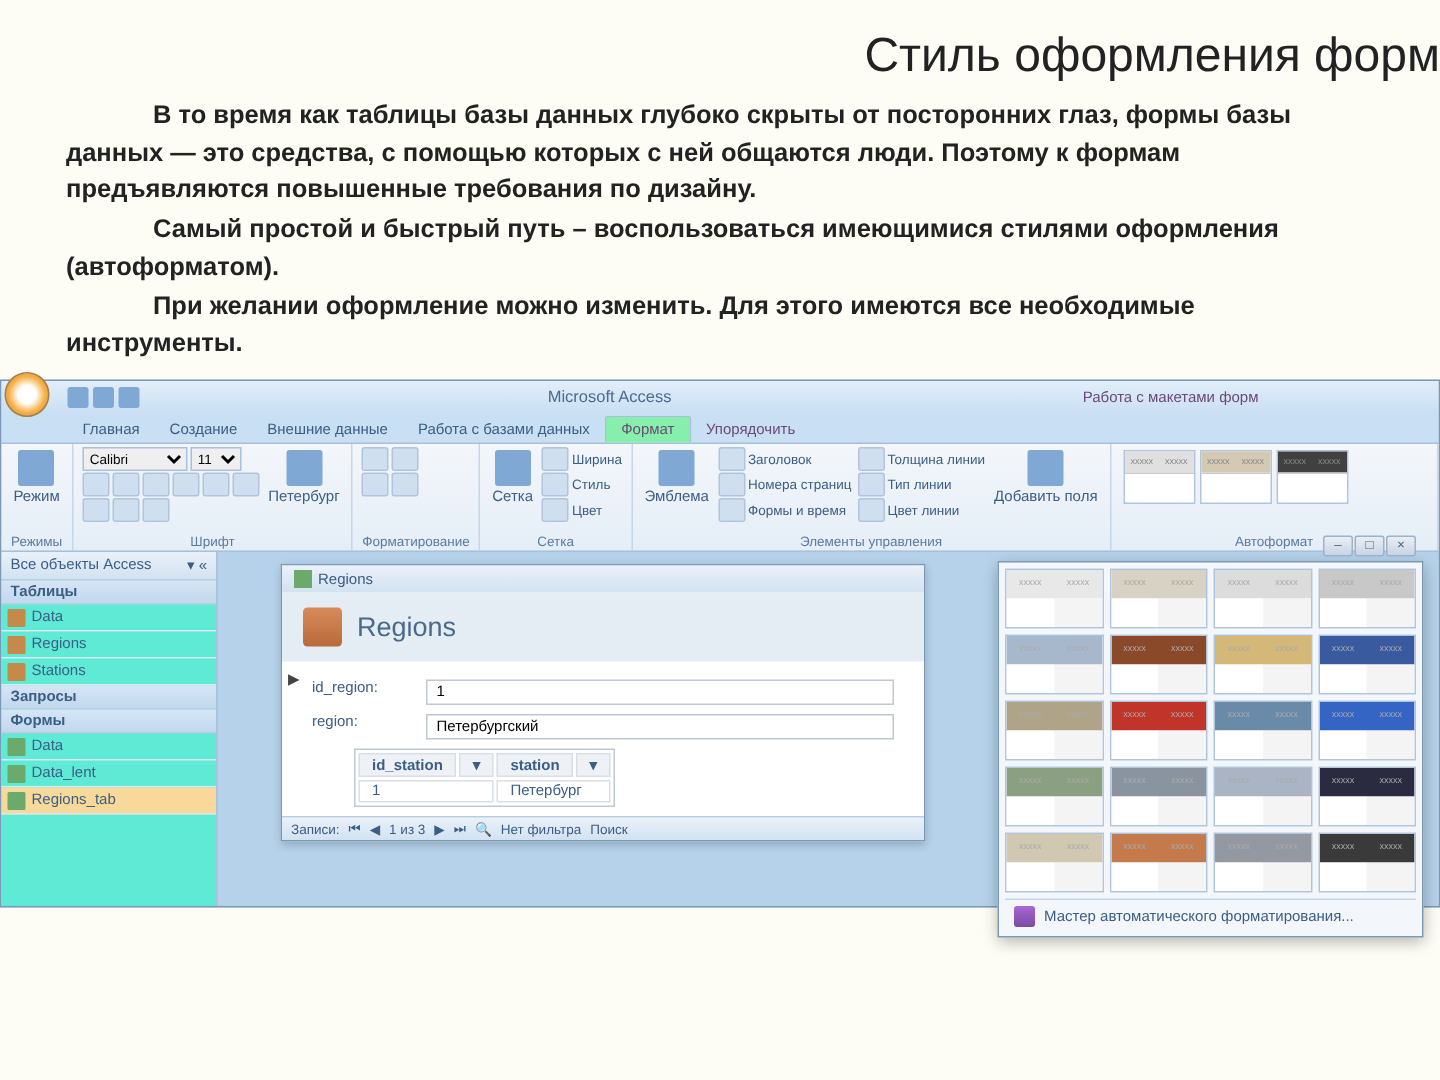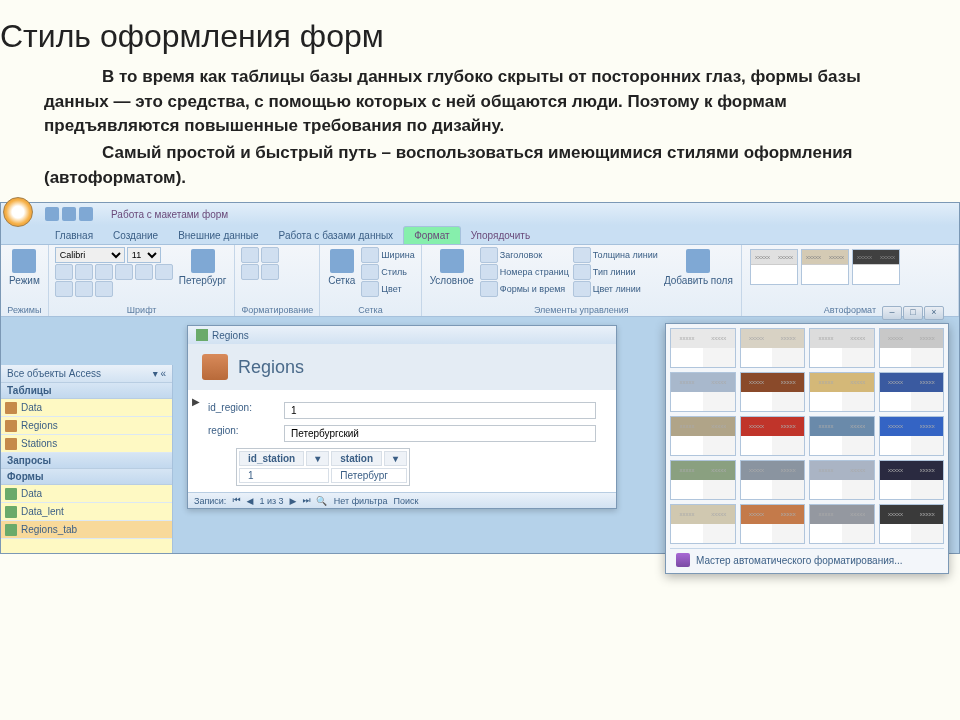--- a/index.html
+++ b/index.html
@@ -1,18 +1,18 @@
 <!DOCTYPE html>
 <html><head>
 <meta charset="utf-8">
 <style>
   * { box-sizing: border-box; margin: 0; padding: 0; }
   body { width: 960px; height: 720px; background: #fdfdf5; font-family: Arial, sans-serif; overflow: hidden; }
   
-  .title { text-align: left; font-size: 32px; padding: 18px 0 10px; font-weight: normal; color: #222; }
+  .title { text-align: right; font-size: 32px; padding: 18px 0 10px; font-weight: normal; color: #222; }
   .body-text { padding: 0 44px 10px; font-size: 17px; line-height: 1.45; font-weight: bold; color: #222; }
   .body-text p { text-indent: 58px; margin-bottom: 2px; }
   
   .app-window { border: 1px solid #7b98b5; background: #cde3f4; font-size: 10px; }
   
   
   .titlebar { display: flex; align-items: center; height: 22px; background: linear-gradient(#e2eef9, #c9dff3); }
   .office-btn { width: 30px; height: 30px; margin: -4px 4px 0 2px; border-radius: 50%; background: radial-gradient(#fff 30%, #f6b24a 60%, #d57b17); border: 1px solid #a3804a; z-index: 2; position: relative; }
   .qat { display: flex; gap: 3px; align-items: center; padding: 0 8px; }
   .qat span { width: 14px; height: 14px; background: #7fa8d4; border-radius: 2px; }
@@ -41,21 +41,21 @@
   
   .autoformat-gallery { display: flex; gap: 3px; padding: 2px; }
   .af-thumb { width: 48px; height: 36px; border: 1px solid #b0c5dc; background: #fff; display: flex; flex-direction: column; }
   .af-thumb .hdr { height: 40%; display: flex; }
   .af-thumb .hdr span { flex: 1; font-size: 6px; color: #888; text-align: center; line-height: 14px; }
   .af-thumb .body { flex: 1; border-top: 1px solid #ccc; }
   
   
   .workspace { display: flex; background: #b5d2ea; height: 236px; position: relative; }
   
-  .nav-pane { width: 172px; background: #fef9c3; border-right: 1px solid #a6c1dc; margin-top: 48px; }
+  .nav-pane { width: 144px; background: #5eead4; border-right: 1px solid #a6c1dc; }
   .nav-header { background: linear-gradient(#eaf1f9, #d2e2f2); padding: 3px 6px; color: #3a5e85; font-size: 10px; border-bottom: 1px solid #b8cde2; display: flex; justify-content: space-between; }
   .nav-group { background: linear-gradient(#d6e5f4, #c2d8ee); padding: 2px 6px; color: #3a5e85; font-size: 10px; font-weight: bold; border-bottom: 1px solid #b8cde2; }
   .nav-item { padding: 3px 6px 3px 20px; color: #3a5e85; font-size: 10px; border-bottom: 1px solid #dce8f4; position: relative; }
   .nav-item .ico { position: absolute; left: 4px; top: 3px; width: 12px; height: 12px; background: #c58a4a; border-radius: 1px; }
   .nav-item.sel { background: #f8d99a; }
   .ico.blue { background: #5a8cc4; }
   .ico.green { background: #6aaa6a; }
   
   .form-window { position: absolute; left: 186px; top: 8px; width: 430px; background: #fff; border: 1px solid #7b98b5; box-shadow: 0 2px 6px rgba(0,0,0,0.2); }
   .form-titlebar { background: linear-gradient(#eaf1f9, #d2e2f2); padding: 3px 8px; color: #3a5e85; font-size: 10px; display: flex; align-items: center; gap: 4px; }
@@ -86,31 +86,33 @@
   .af-footer .ico { width: 14px; height: 14px; background: linear-gradient(#a868d4,#7a4aa4); border-radius: 2px; }
 </style>
 </head>
 <body>
 
 <h1 class="title">Стиль оформления форм</h1>
 
 <div class="body-text">
   <p>В то время как таблицы базы данных глубоко скрыты от посторонних глаз, формы базы данных — это средства, с помощью которых с ней общаются люди. Поэтому к формам предъявляются повышенные требования по дизайну.</p>
   <p>Самый простой и быстрый путь – воспользоваться имеющимися стилями оформления (автоформатом).</p>
+  <p>При желании оформление можно изменить. Для этого имеются все необходимые инструменты.</p>
 </div>
 
 <div class="app-window">
 
   <div class="titlebar">
     <div class="office-btn"></div>
     <div class="qat">
       <span></span>
       <span></span>
       <span></span>
     </div>
+    <div class="app-title">Microsoft Access</div>
     <div class="context-tab-group">Работа с макетами форм</div>
     <div style="width:110px"></div>
   </div>
 
   <div class="tabs">
     <div class="tab">Главная</div>
     <div class="tab">Создание</div>
     <div class="tab">Внешние данные</div>
     <div class="tab">Работа с базами данных</div>
     <div class="tab context active">Формат</div>
@@ -194,21 +196,21 @@
             </div>
         </div>
       </div>
       <div class="ribbon-group-label">Сетка</div>
     </div>
 
     <div class="ribbon-group">
       <div class="ribbon-content">
         <div class="big-btn">
           <div class="icon"></div>
-          <span>Условное</span>
+          <span>Эмблема</span>
         </div>
         <div class="small-cluster">
           <div class="small-row">
               <div class="btn"></div>
               <label>Заголовок</label>
             </div>
           <div class="small-row">
               <div class="btn"></div>
               <label>Номера страниц</label>
             </div>

